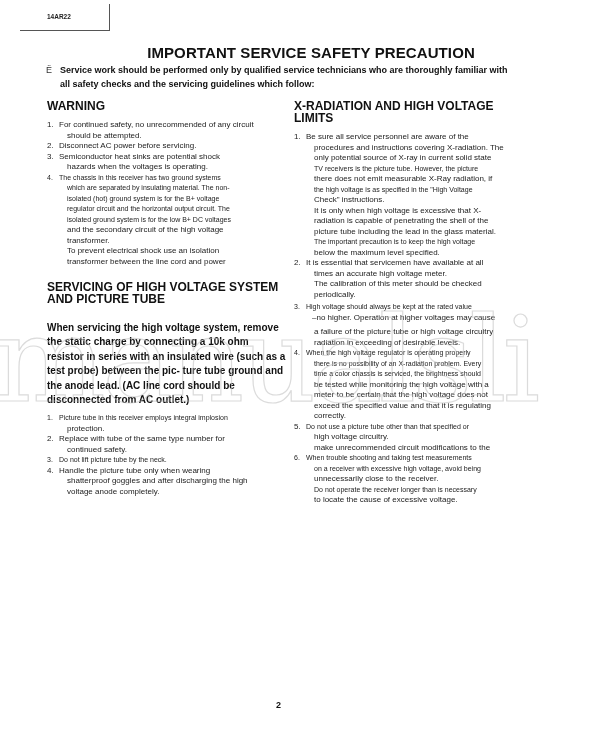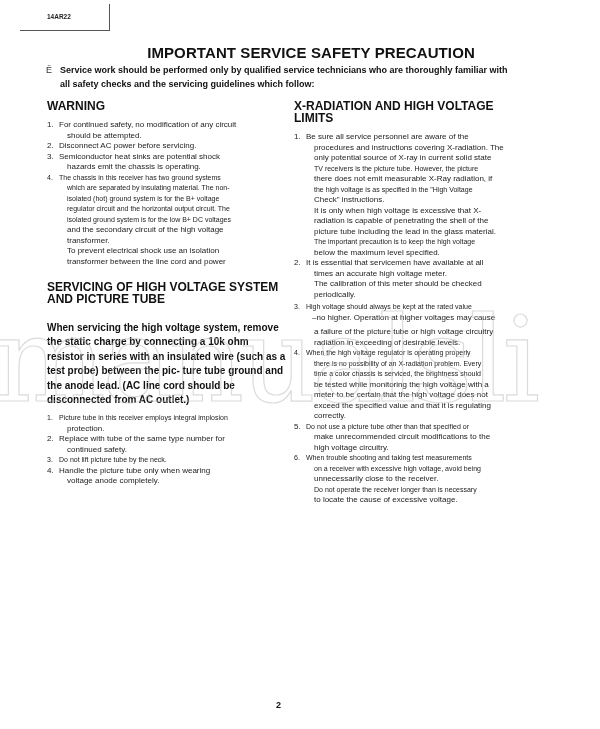--- a/index.html
+++ b/index.html
@@ -146,31 +146,31 @@
 <div class="intro">
   <span class="bullet">Ë</span>
   <span class="text">Service work should be performed only by qualified service technicians who are thoroughly familiar with all safety checks and the servicing guidelines which follow:</span>
 </div>
 
 <div class="col col-left">
   <h2 class="section">WARNING</h2>
   <ol class="items">
     <li>
       <span class="num">1.</span>
-      <span class="line">For continued safety, no modification of any circuit</span>
+      <span class="line">For continued safety, no unrecommended of any circuit</span>
       <span class="line" style="padding-left:8px">should be attempted.</span>
     </li>
     <li>
       <span class="num">2.</span>
       <span class="line">Disconnect AC power before servicing.</span>
     </li>
     <li>
       <span class="num">3.</span>
       <span class="line">Semiconductor heat sinks are potential shock</span>
-      <span class="line" style="padding-left:8px">hazards emit the chassis is operating.</span>
+      <span class="line" style="padding-left:8px">hazards when the voltages is operating.</span>
     </li>
     <li>
       <span class="num small">4.</span>
       <span class="line small">The chassis in this receiver has two ground systems</span>
       <span class="line small" style="padding-left:8px">which are separated by insulating material. The non-</span>
       <span class="line small" style="padding-left:8px">isolated (hot) ground system is for the B+ voltage</span>
       <span class="line small" style="padding-left:8px">regulator circuit and the horizontal output circuit. The</span>
       <span class="line small" style="padding-left:8px">isolated ground system is for the low B+ DC voltages</span>
       <span class="line" style="padding-left:8px">and the secondary circuit of the high voltage</span>
       <span class="line" style="padding-left:8px">transformer.</span>
@@ -196,20 +196,21 @@
       <span class="line">Replace with tube of the same type number for</span>
       <span class="line" style="padding-left:8px">continued safety.</span>
     </li>
     <li>
       <span class="num small">3.</span>
       <span class="line small">Do not lift picture tube by the neck.</span>
     </li>
     <li>
       <span class="num">4.</span>
       <span class="line">Handle the picture tube only when wearing</span>
+      <span class="line" style="padding-left:8px">shatterproof goggles and after discharging the high</span>
       <span class="line" style="padding-left:8px">voltage anode completely.</span>
     </li>
   </ol>
 </div>
 
 <div class="col col-right">
   <h2 class="section">X-RADIATION AND HIGH VOLTAGE LIMITS</h2>
   <ol class="items">
     <li>
       <span class="num">1.</span>
@@ -246,22 +247,22 @@
       <span class="line small" style="padding-left:8px">there is no possibility of an X-radiation problem. Every</span>
       <span class="line small" style="padding-left:8px">time a color chassis is serviced, the brightness should</span>
       <span class="line" style="padding-left:8px">be tested while monitoring the high voltage with a</span>
       <span class="line" style="padding-left:8px">meter to be certain that the high voltage does not</span>
       <span class="line" style="padding-left:8px">exceed the specified value and that it is regulating</span>
       <span class="line" style="padding-left:8px">correctly.</span>
     </li>
     <li>
       <span class="num">5.</span>
       <span class="line small">Do not use a picture tube other than that specified or</span>
+      <span class="line" style="padding-left:8px">high voltage circuitry.</span>
       <span class="line" style="padding-left:8px">make unrecommended circuit modifications to the</span>
-      <span class="line" style="padding-left:8px">high voltage circuitry.</span>
     </li>
     <li>
       <span class="num small">6.</span>
       <span class="line small">When trouble shooting and taking test measurements</span>
       <span class="line small" style="padding-left:8px">on a receiver with excessive high voltage, avoid being</span>
       <span class="line" style="padding-left:8px">unnecessarily close to the receiver.</span>
       <span class="line small" style="padding-left:8px">Do not operate the receiver longer than is necessary</span>
       <span class="line" style="padding-left:8px">to locate the cause of excessive voltage.</span>
     </li>
   </ol>

